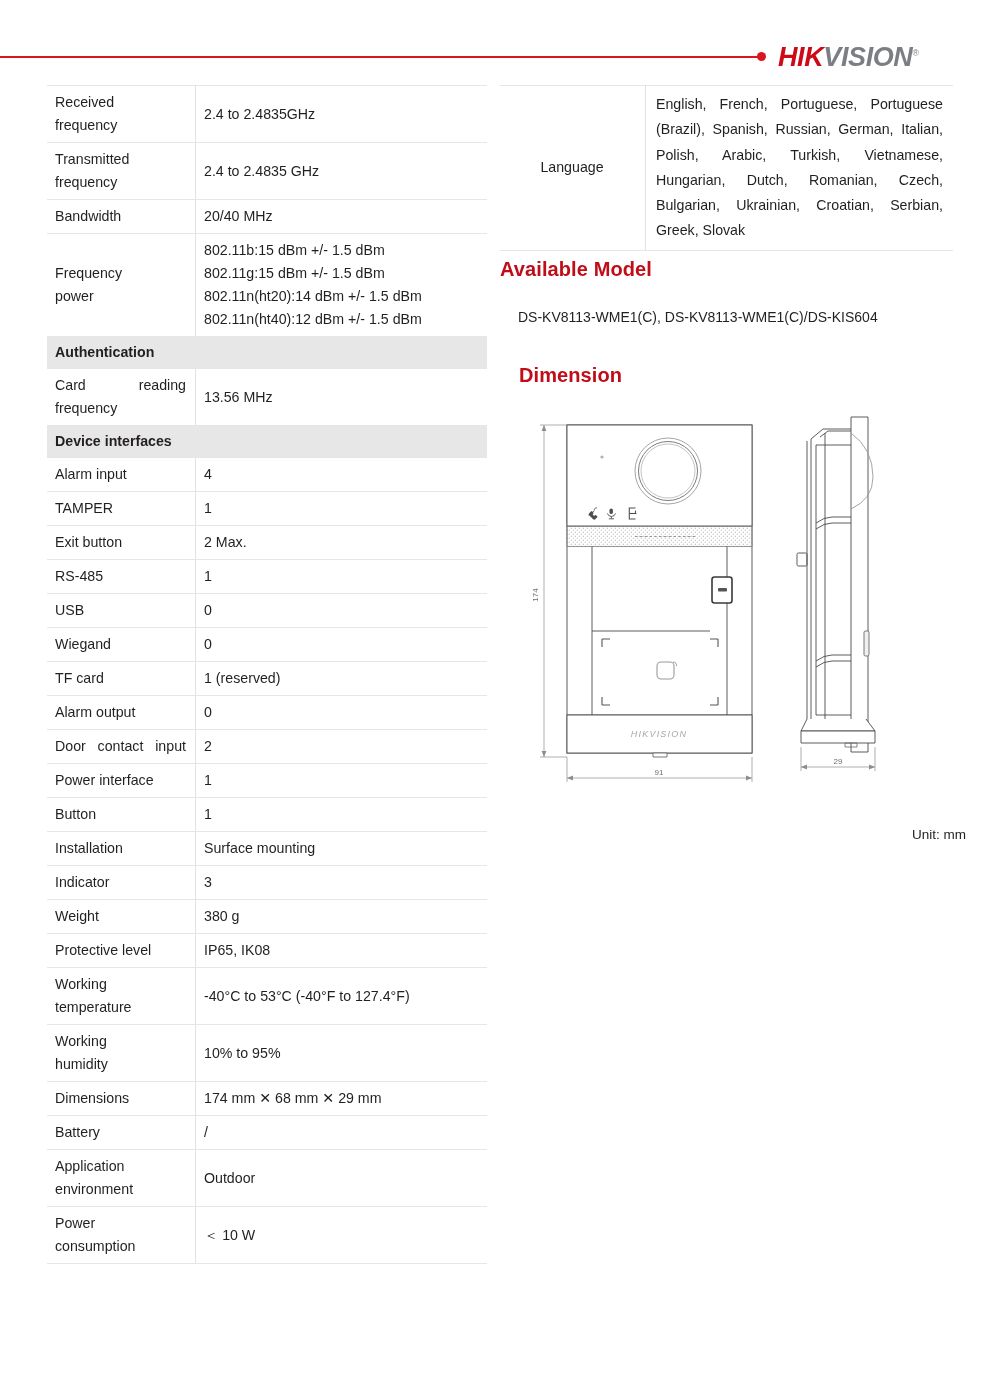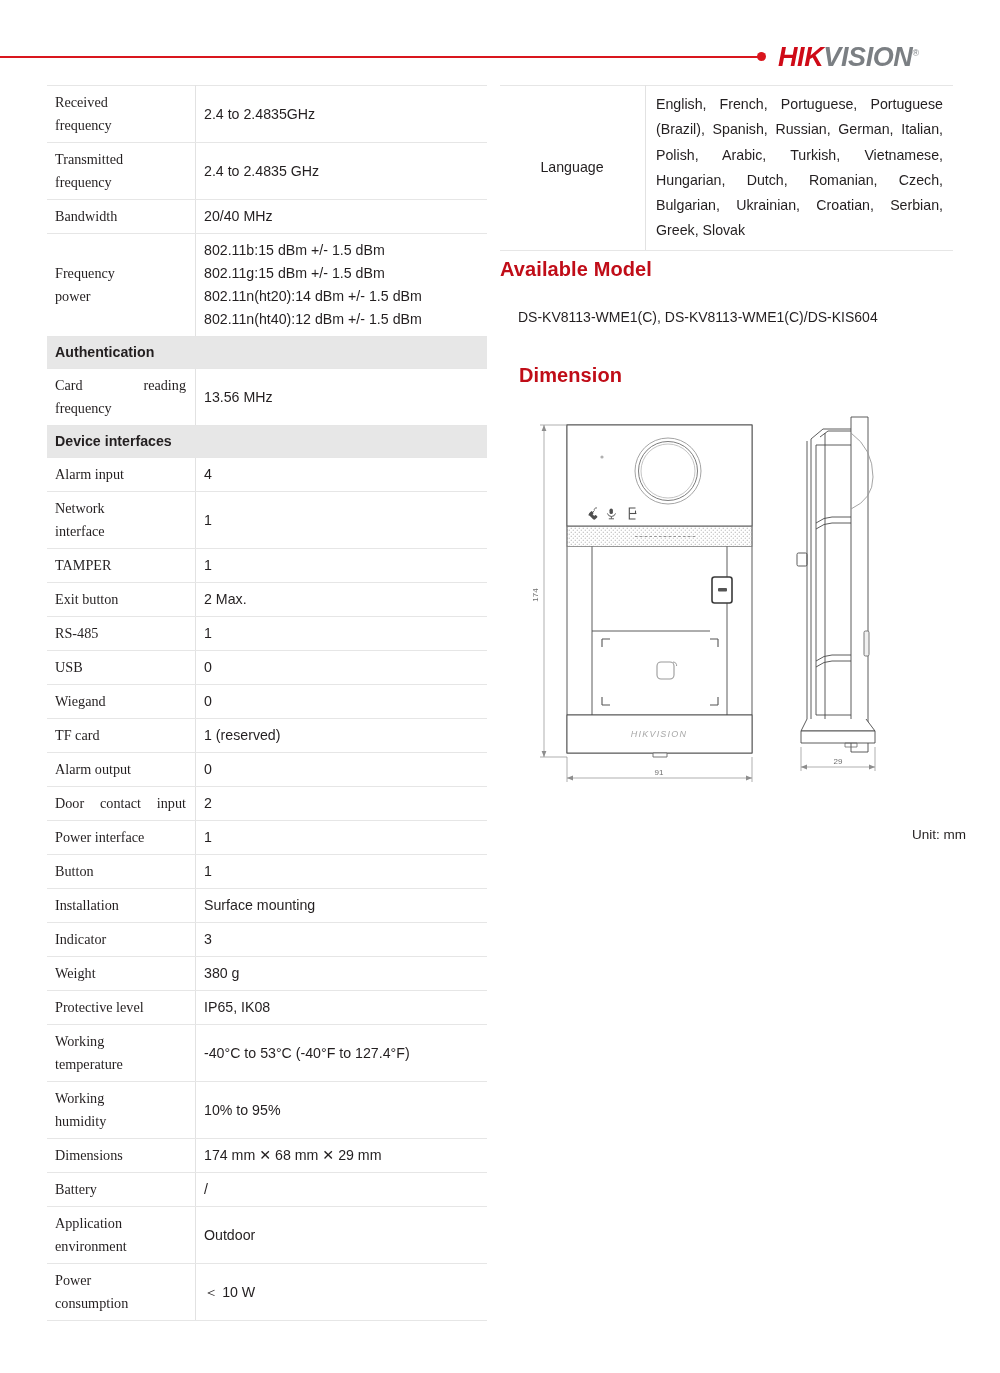--- a/index.html
+++ b/index.html
@@ -36,21 +36,21 @@
     background:#e7e7e7;
     font-weight:bold;
     border-right:none;
     padding-top:4px;padding-bottom:4px;
   }
   .just{text-align:justify;text-align-last:justify;}
   .justp{text-align:justify;}
   .multiline{white-space:pre-line;}
 
   #left-table{left:47px;top:85px;width:440px;}
-  #left-table td.k{width:131px;font-family:Liberation Serif, serif;}
+  #left-table td.k{width:131px;}
 
   #right-table{left:500px;top:85px;width:453px;}
   #right-table td.k{width:128px;text-align:center;border-right:1px solid #e2e2e2;}
   #right-table td.v{padding:6px 10px 6px 10px;line-height:1.78;}
 
   
   .red-head{position:absolute;color:#c00d18;font-weight:bold;font-size:20px;letter-spacing:0.1px;}
   #avail-head{left:500px;top:258px;text-align:right;}
   #avail-text{position:absolute;left:518px;top:309px;font-size:14px;color:#231f20;white-space:nowrap;}
   #dim-head{left:519px;top:364px;}
@@ -100,25 +100,20 @@
       <tr>
         <td class="k just" style="white-space: normal;">Card reading frequency</td>
         <td class="v multiline">13.56 MHz</td>
       </tr>
       <tr class="section">
         <td colspan="2">Device interfaces</td>
       </tr>
       <tr>
         <td class="k">Alarm input</td>
         <td class="v multiline">4</td>
-      </tr>
-      <tr>
-        <td class="k multiline">Network
-interface</td>
-        <td class="v multiline">1</td>
       </tr>
       <tr>
         <td class="k">TAMPER</td>
         <td class="v multiline">1</td>
       </tr>
       <tr>
         <td class="k">Exit button</td>
         <td class="v multiline">2 Max.</td>
       </tr>
       <tr>

